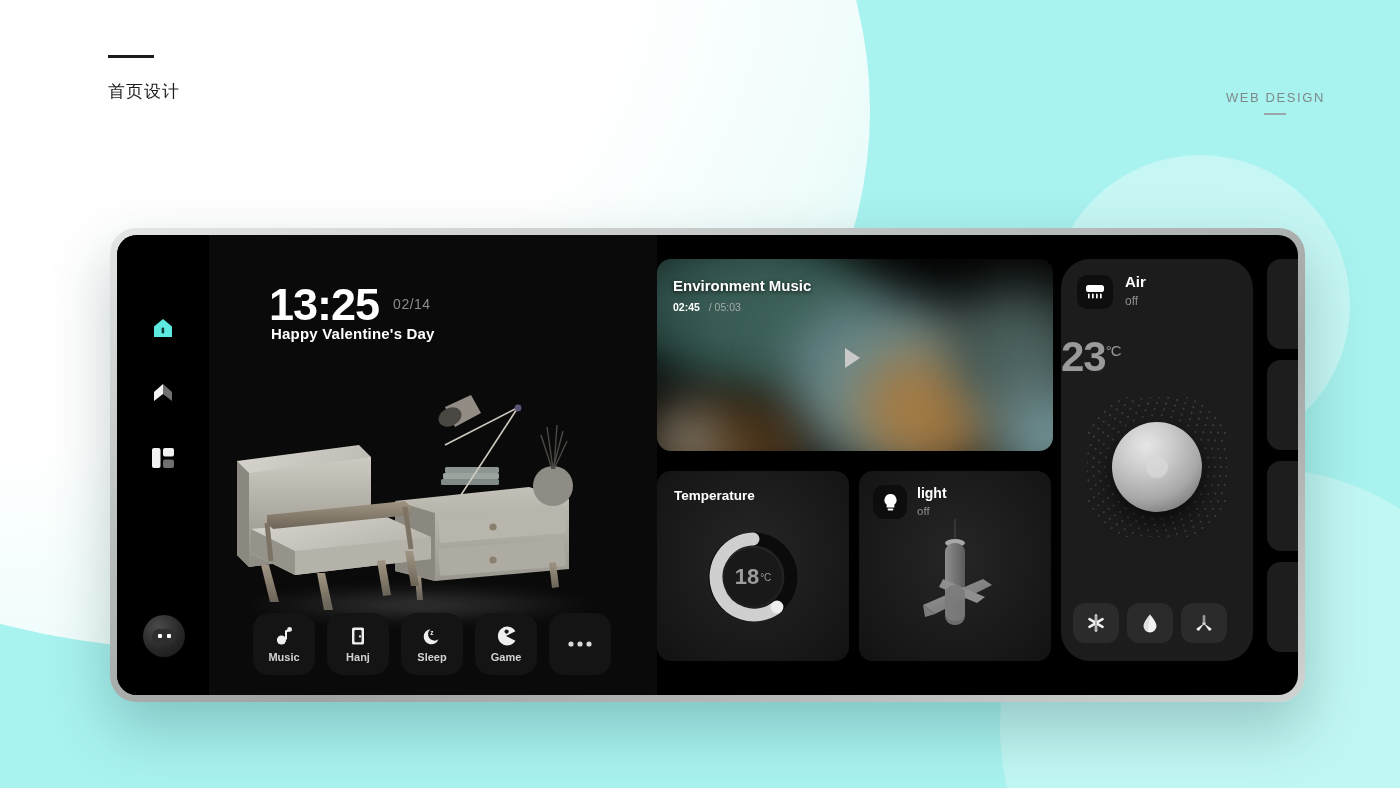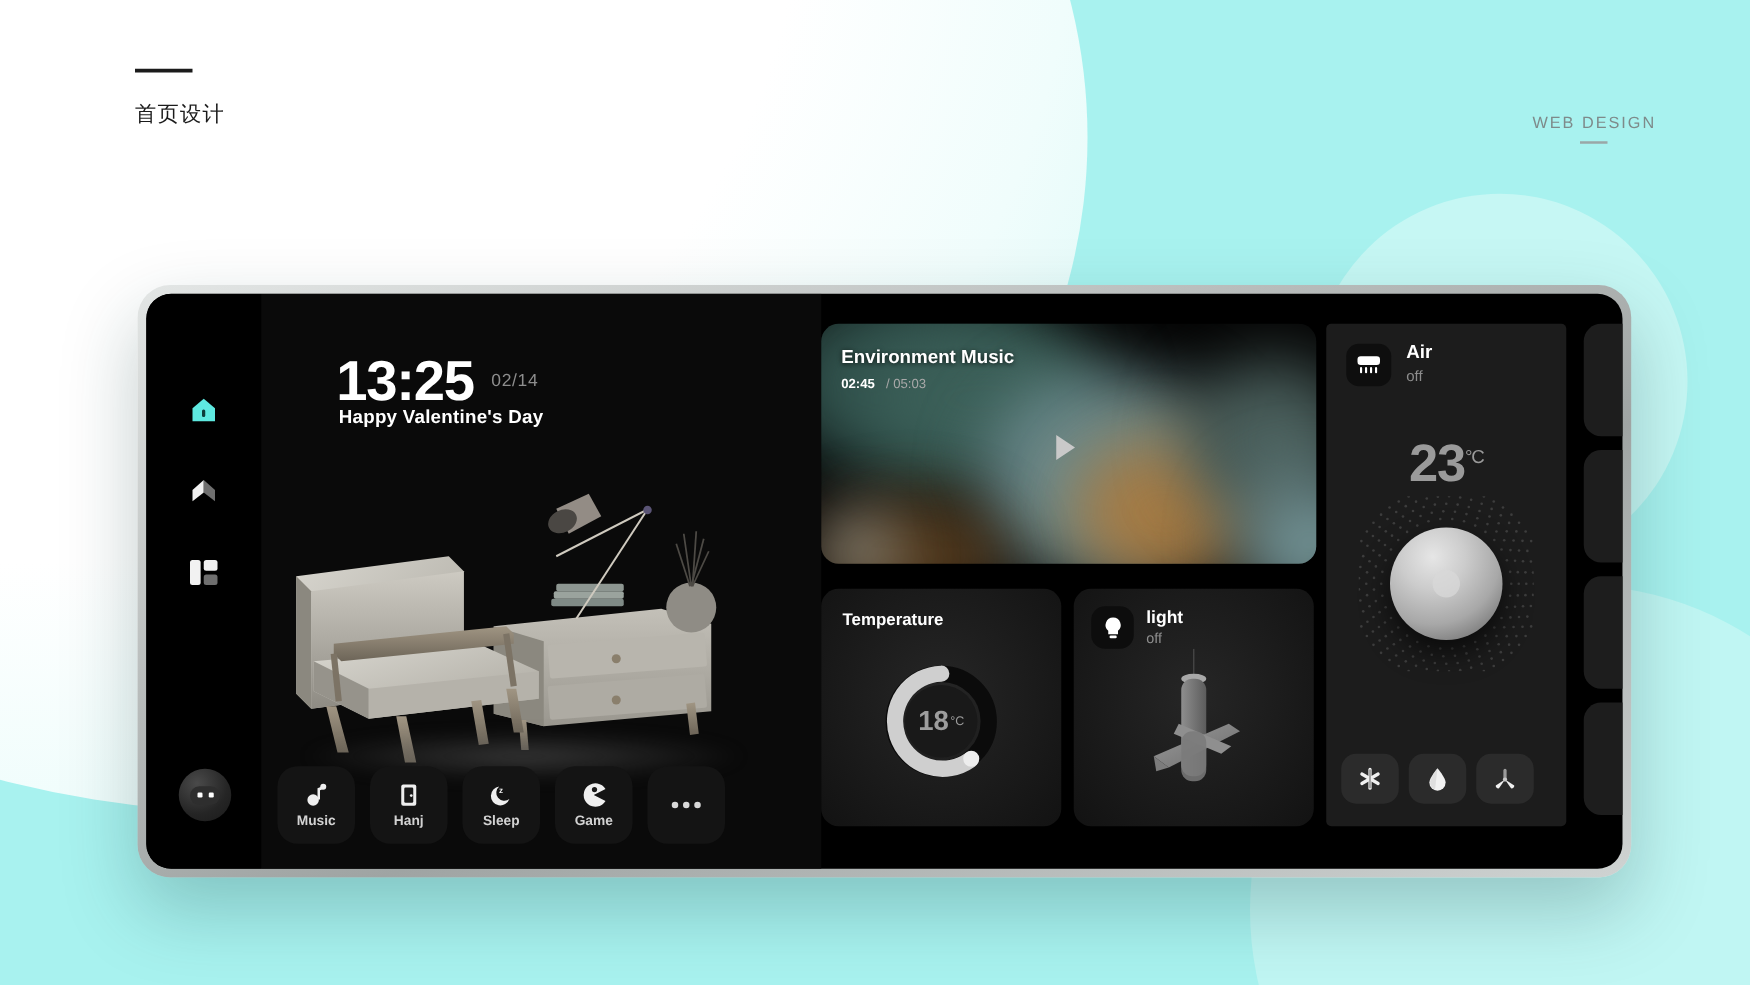--- a/index.html
+++ b/index.html
@@ -106,21 +106,21 @@
 
   
   .scene { position:absolute; left:0; bottom:52px; width:448px; height:260px; }
   .floor-shadow {
     position:absolute; left:30px; bottom:18px; width:360px; height:40px;
     background:radial-gradient(ellipse at 50% 50%, rgba(90,90,90,.55), rgba(0,0,0,0) 70%);
     filter:blur(6px);
   }
 
   
-  .dock { position:absolute; left:13px; bottom:20px; display:flex; gap:12px; }
+  .dock { position:absolute; left:44px; bottom:20px; display:flex; gap:12px; }
   .dock-tile {
     width:62px; height:62px; border-radius:16px;
     background:#141414;
     display:flex; flex-direction:column; align-items:center; justify-content:center;
     gap:5px;
   }
   .dock-tile .label { font-size:11px; color:#d2d2d2; font-weight:bold; }
 
   
   .mid { position:absolute; left:448px; top:24px; width:396px; }
@@ -171,29 +171,29 @@
     position:absolute; left:14px; top:14px;
     width:34px; height:34px; border-radius:11px;
     background:#0d0d0d; display:flex; align-items:center; justify-content:center;
   }
   .lcard .lbl-name { position:absolute; left:58px; top:14px; font-size:14px; font-weight:bold; color:#fff; }
   .lcard .lbl-state { position:absolute; left:58px; top:34px; font-size:11.5px; color:#8e8e8e; }
 
   
   .air {
     position:absolute; left:852px; top:24px;
-    width:192px; height:402px; border-radius:4px;
+    width:192px; height:402px; border-radius:29px;
     background:#1c1c1c;
     overflow:hidden;
   }
   .air .icon-tile { left:16px; top:16px; width:36px; height:34px; border-radius:10px; background:#0e0e0e; }
   .air .a-name { position:absolute; left:64px; top:14px; font-size:15px; font-weight:bold; color:#fff; }
   .air .a-state { position:absolute; left:64px; top:35px; font-size:12px; color:#8d8d8d; }
   .air-temp {
-    position:absolute; left:0; right:0; top:88px; text-align:center;
+    position:absolute; left:0; right:0; top:74px; text-align:left;
     font-size:42px; font-weight:bold; color:#9a9a9a; letter-spacing:-1px;
   }
   .air-temp sup { font-size:15px; font-weight:normal; color:#9a9a9a; }
   .knob-area { position:absolute; left:26px; top:138px; width:140px; height:140px; }
   .knob {
     position:absolute; left:25px; top:25px; width:90px; height:90px; border-radius:50%;
     background: radial-gradient(circle at 38% 26%, #e6e6e6 0%, #cccccc 30%, #a8a8a8 62%, #777 86%, #5f5f5f 100%);
     box-shadow:0 10px 22px rgba(0,0,0,.65);
     display:flex; align-items:center; justify-content:center;
   }

